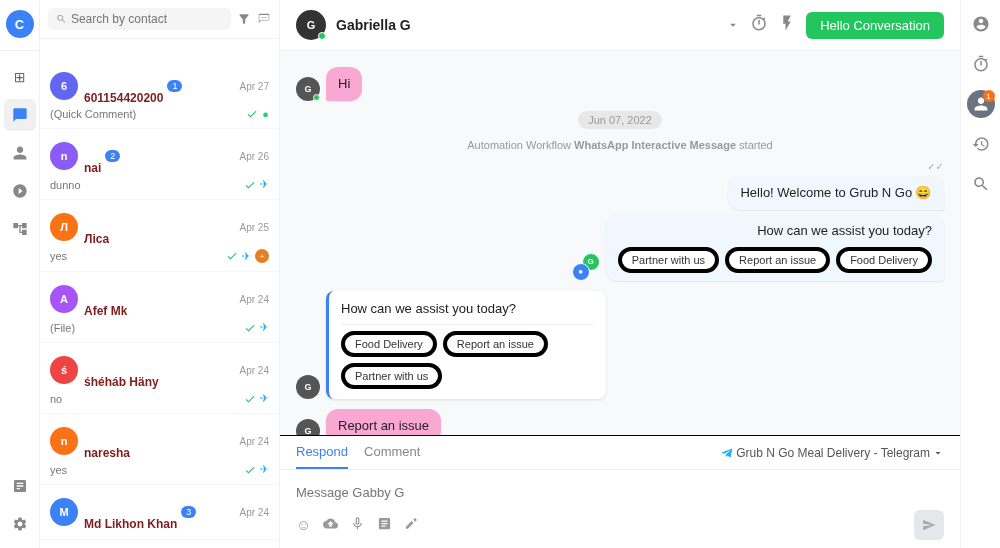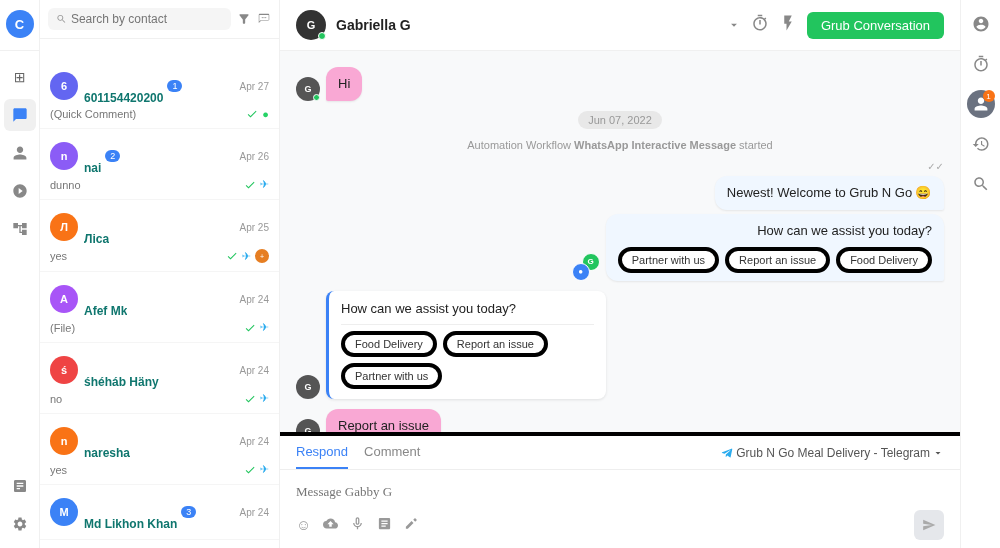--- a/index.html
+++ b/index.html
@@ -98,21 +98,21 @@
       justify-content: space-between;
       gap: 6px;
     }
     .conv-avatar {
       width: 28px; height: 28px; border-radius: 50%;
       flex-shrink: 0;
       display: flex; align-items: center; justify-content: center;
       color: #fff; font-size: 11px; font-weight: 600;
     }
     .conv-name-block { display: flex; align-items: center; gap: 4px; flex: 1; min-width: 0; }
-    .conv-name { font-size: 12px; font-weight: 600; color: #0f766e; white-space: nowrap; overflow: hidden; text-overflow: ellipsis; margin-top: 24px; }
+    .conv-name { font-size: 12px; font-weight: 600; color: #7f1d1d; white-space: nowrap; overflow: hidden; text-overflow: ellipsis; margin-top: 24px; }
     .conv-badge { background: #3b82f6; color: #fff; font-size: 9px; padding: 1px 5px; border-radius: 8px; }
     .conv-date { font-size: 10px; color: #999; flex-shrink: 0; }
     .conv-preview { font-size: 11px; color: #777; display: flex; align-items: center; justify-content: space-between; }
     .conv-preview-text { white-space: nowrap; overflow: hidden; text-overflow: ellipsis; max-width: 150px; }
     .conv-icons { display: flex; gap: 4px; align-items: center; }
     .telegram-icon { color: #2AABEE; font-size: 11px; }
     .whatsapp-icon { color: #25D366; font-size: 11px; }
 
     
     .chat-area {
@@ -242,21 +242,21 @@
       border-left: 3px solid #3b82f6;
       padding: 10px 12px;
       max-width: 280px;
       box-shadow: 0 1px 3px rgba(0,0,0,0.1);
     }
     .interactive-card p { font-size: 13px; color: #222; margin-bottom: 8px; }
     .interactive-card .divider { border: none; border-top: 1px solid #eee; margin: 6px 0; }
 
     
     .chat-footer {
-      border-top: 4px solid #000000;
+      border-top: 1px solid #000000;
     }
     .chat-footer-tabs {
       display: flex;
       padding: 0 16px;
       gap: 16px;
       border-bottom: 1px solid #eee;
       align-items: center;
       justify-content: space-between;
     }
     .footer-tab-group { display: flex; gap: 16px; }
@@ -278,21 +278,20 @@
     }
     .chat-input {
       width: 100%;
       border: none;
       outline: none;
       font-size: 13px;
       color: #333;
       resize: none;
       height: 28px;
       background: transparent;
-      font-family: Liberation Serif, serif;
     }
     .chat-input-tools {
       display: flex;
       align-items: center;
       justify-content: space-between;
       padding-top: 4px;
     }
     .input-icons { display: flex; gap: 12px; color: #999; font-size: 15px; }
     .send-btn {
       background: #e5e7eb;
@@ -536,21 +535,21 @@
       <span class="header-icon-btn">
         <svg width="18" height="18" viewBox="0 0 24 24" fill="#888">
             <path d="M15 1H9v2h6V1zm-4 13h2V8h-2v6zm8.03-6.61l1.42-1.42c-.43-.51-.9-.99-1.41-1.41l-1.42 1.42C16.07 4.74 14.12 4 12 4c-4.97 0-9 4.03-9 9s4.02 9 9 9 9-4.03 9-9c0-2.12-.74-4.07-1.97-5.61zM12 20c-3.87 0-7-3.13-7-7s3.13-7 7-7 7 3.13 7 7-3.13 7-7 7z"></path>
           </svg>
       </span>
       <span class="header-icon-btn">
         <svg width="18" height="18" viewBox="0 0 24 24" fill="#888">
             <path d="M7 2v11h3v9l7-12h-4l4-8z"></path>
           </svg>
       </span>
-      <button class="close-conv-btn">Grub Conversation</button>
+      <button class="close-conv-btn">Hello Conversation</button>
     </div>
   </div>
 
   <div class="messages-area">
 
     <div class="msg-row">
       <div class="msg-avatar-small" style="background:#555;">
         G
         <div style="position:absolute;bottom:0;right:0;width:7px;height:7px;border-radius:50%;background:#22c55e;border:1px solid #f8f9fa;"></div>
       </div>
@@ -559,21 +558,21 @@
 
     <div class="date-divider">Jun 07, 2022</div>
 
     <div class="automation-note">
       Automation Workflow <span>WhatsApp Interactive Message</span> started
     </div>
 
     <div class="msg-row outgoing">
       <div class="outgoing-msgs">
         <span class="check-icon">✓✓</span>
-        <div class="msg-bubble outgoing">Newest! Welcome to Grub N Go 😄</div>
+        <div class="msg-bubble outgoing">Hello! Welcome to Grub N Go 😄</div>
         <div class="msg-bubble outgoing">
           How can we assist you today?
           <div class="quick-replies">
             <button class="quick-reply-btn">Partner with us</button>
             <button class="quick-reply-btn">Report an issue</button>
             <button class="quick-reply-btn">Food Delivery</button>
           </div>
         </div>
       </div>
       <div class="multi-avatar-stack">

